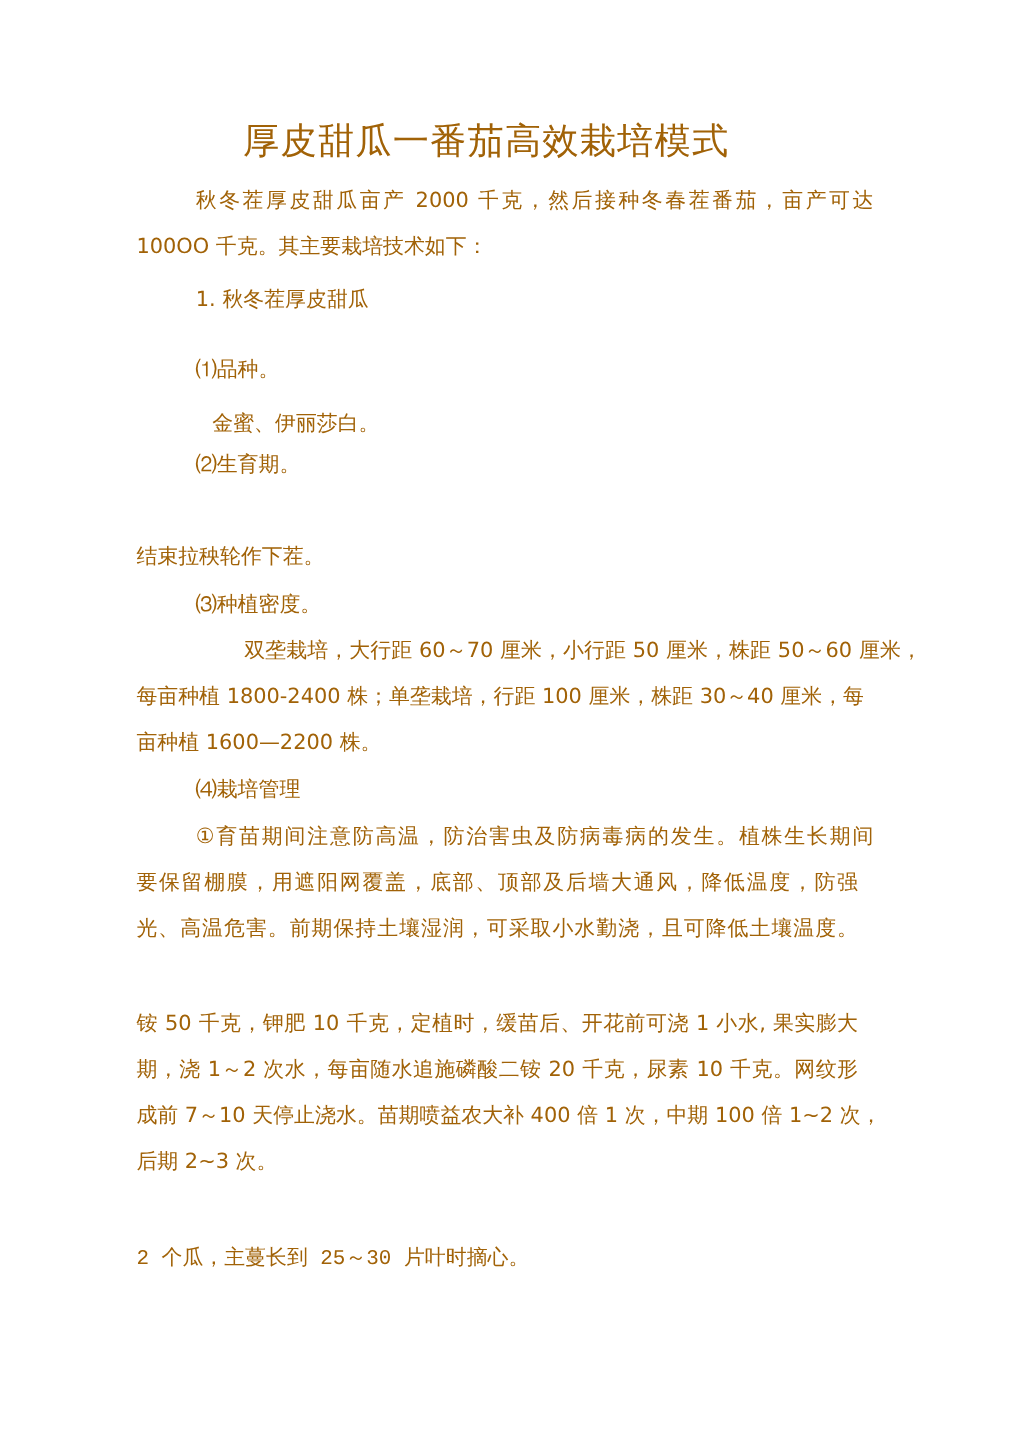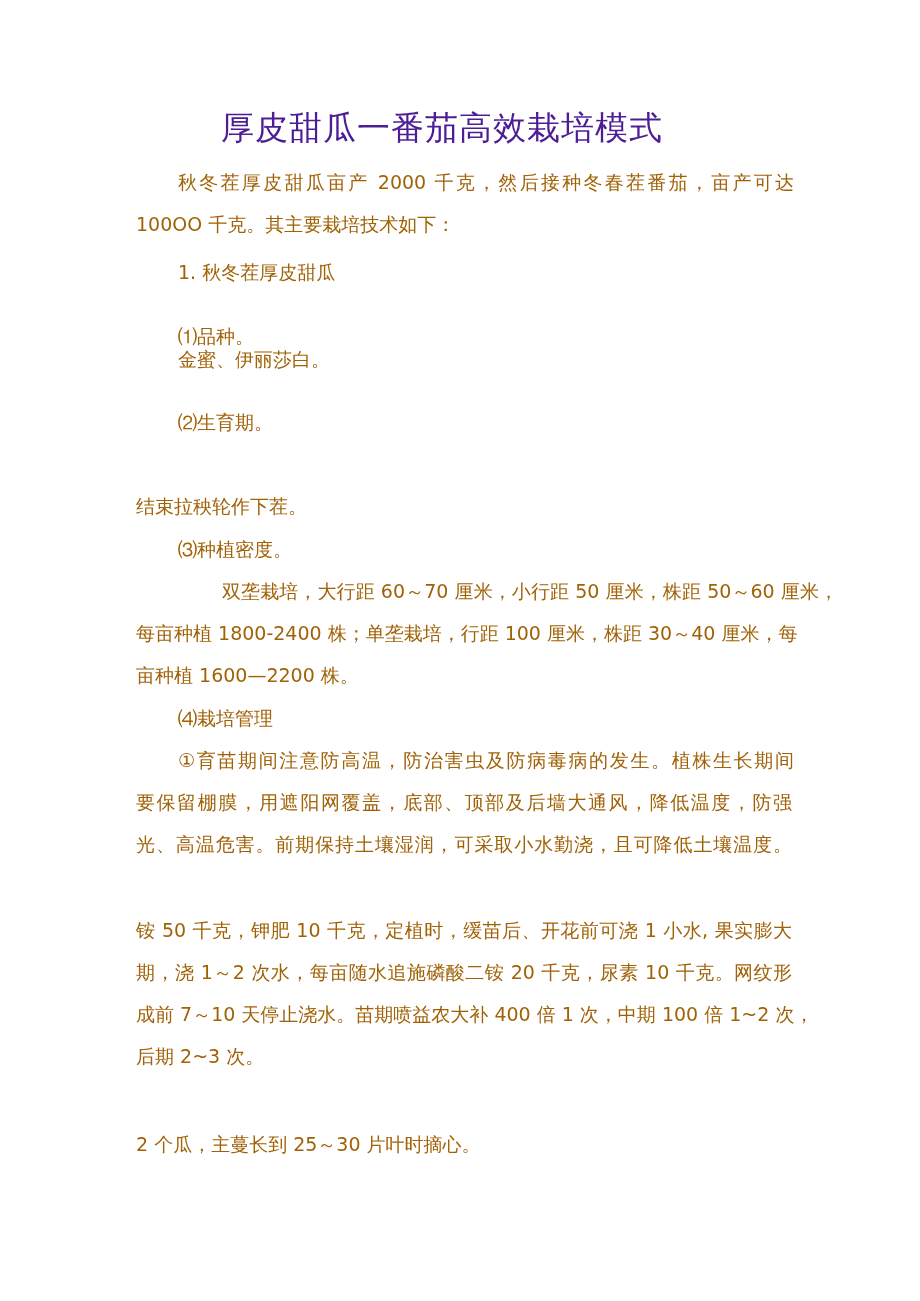--- a/index.html
+++ b/index.html
@@ -26,68 +26,68 @@
     .title {
       position: absolute;
       left: 0;
       width: 884px;
       top: 106px;
       text-align: center;
       font-size: 33px;
       line-height: 44px;
       font-family: "DejaVu Serif", "Liberation Serif", serif;
       letter-spacing: 1px;
-      color: #4c1d95;
+      color: #a16207;
       white-space: nowrap;
     }
     .line {
       position: absolute;
       font-size: 19px;
       line-height: 28px;
       white-space: nowrap;
       color: #a16207;
     }
     .indent { left: 178px; }
-    .flush  { left: 136px; }
+    .flush  { left: 124px; }
     .just {
       width: 656px;
       text-align: justify;
       text-align-last: justify;
     }
     .just.indent { width: 616px; }
   </style>
 </head>
 <body>
 
 <div class="page">
 
   <div class="title">厚皮甜瓜一番茄高效栽培模式</div>
 
   <div class="line indent just" style="top:168px;">秋冬茬厚皮甜瓜亩产 2000 千克，然后接种冬春茬番茄，亩产可达</div>
   <div class="line flush" style="top:210px;">100OO 千克。其主要栽培技术如下：</div>
 
   <div class="line indent" style="top:258px;">1. 秋冬茬厚皮甜瓜</div>
 
   <div class="line indent" style="top:322px;">⑴品种。</div>
-  <div class="line indent" style="top:345px;">金蜜、伊丽莎白。</div>
+  <div class="line indent" style="top:371px;margin-left:15px;">金蜜、伊丽莎白。</div>
 
   <div class="line indent" style="top:408px;">⑵生育期。</div>
   <div class="line flush" style="top:492px;">结束拉秧轮作下茬。</div>
 
   <div class="line indent" style="top:535px;">⑶种植密度。</div>
   <div class="line indent just" style="top:577px;margin-left:44px;">双垄栽培，大行距 60～70 厘米，小行距 50 厘米，株距 50～60 厘米，</div>
   <div class="line flush just" style="top:619px;">每亩种植 1800-2400 株；单垄栽培，行距 100 厘米，株距 30～40 厘米，每</div>
   <div class="line flush" style="top:661px;">亩种植 1600—2200 株。</div>
 
   <div class="line indent" style="top:704px;">⑷栽培管理</div>
 
   <div class="line indent just" style="top:746px;">①育苗期间注意防高温，防治害虫及防病毒病的发生。植株生长期间</div>
   <div class="line flush just" style="top:788px;">要保留棚膜，用遮阳网覆盖，底部、顶部及后墙大通风，降低温度，防强</div>
   <div class="line flush just" style="top:830px;">光、高温危害。前期保持土壤湿润，可采取小水勤浇，且可降低土壤温度。</div>
 
   <div class="line flush just" style="top:916px;">铵 50 千克，钾肥 10 千克，定植时，缓苗后、开花前可浇 1 小水, 果实膨大</div>
   <div class="line flush just" style="top:958px;">期，浇 1～2 次水，每亩随水追施磷酸二铵 20 千克，尿素 10 千克。网纹形</div>
   <div class="line flush just" style="top:1000px;">成前 7～10 天停止浇水。苗期喷益农大补 400 倍 1 次，中期 100 倍 1~2 次，</div>
   <div class="line flush" style="top:1042px;">后期 2~3 次。</div>
 
-  <div class="line flush" style="top:1130px;">2 个瓜，主蔓长到 25～30 片叶时摘心。</div>
+  <div class="line flush" style="top:1130px;font-family:Liberation Mono, monospace;">2 个瓜，主蔓长到 25～30 片叶时摘心。</div>
 
 </div>
 
 </body></html>

